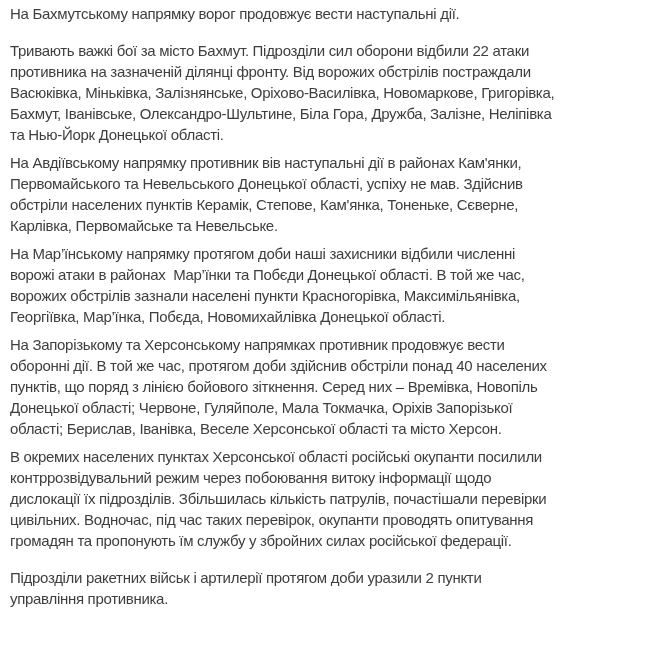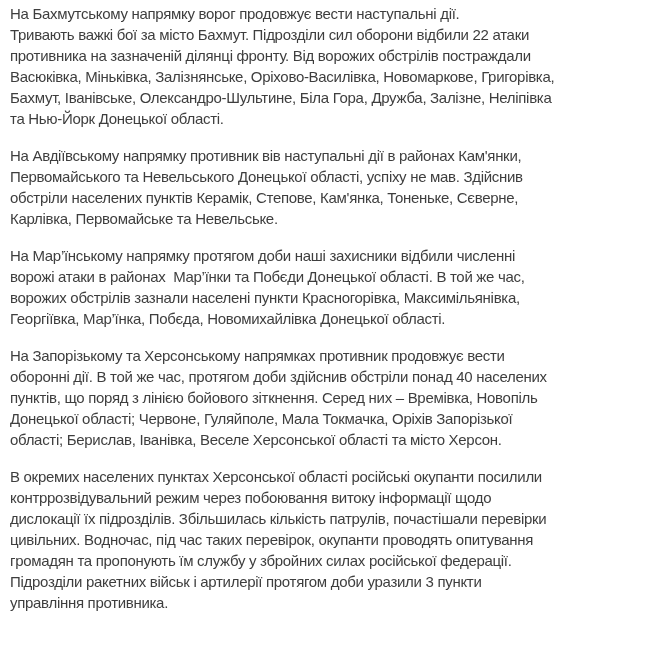--- a/index.html
+++ b/index.html
@@ -22,31 +22,31 @@
   .article p {
     margin: 0;
     font-size: 15px;
     line-height: 21px;
     letter-spacing: -0.3px;
     font-weight: 400;
     white-space: pre-wrap; 
   }
   
   .article p.gap {
-    margin-top: 16px;
+    margin-top: 7px;
   }
   
   .article p.flush {
-    margin-top: 0;
+    margin-top: 16px;
   }
 </style>
 </head>
 <body>
 
 <div class="article">
   <p>На Бахмутському напрямку ворог продовжує вести наступальні дії.</p>
   <p class="flush">Тривають важкі бої за місто Бахмут. Підрозділи сил оборони відбили 22 атаки противника на зазначеній ділянці фронту. Від ворожих обстрілів постраждали Васюківка, Міньківка, Залізнянське, Оріхово-Василівка, Новомаркове, Григорівка, Бахмут, Іванівське, Олександро-Шультине, Біла Гора, Дружба, Залізне, Неліпівка та Нью-Йорк Донецької області.</p>
   <p class="gap">На Авдіївському напрямку противник вів наступальні дії в районах Кам'янки, Первомайського та Невельського Донецької області, успіху не мав. Здійснив обстріли населених пунктів Керамік, Степове, Кам'янка, Тоненьке, Сєверне, Карлівка, Первомайське та Невельське.</p>
   <p class="gap">На Мар’їнському напрямку протягом доби наші захисники відбили численні ворожі атаки в районах  Мар’їнки та Побєди Донецької області. В той же час, ворожих обстрілів зазнали населені пункти Красногорівка, Максимільянівка, Георгіївка, Мар’їнка, Побєда, Новомихайлівка Донецької області.</p>
   <p class="gap">На Запорізькому та Херсонському напрямках противник продовжує вести  оборонні дії. В той же час, протягом доби здійснив обстріли понад 40 населених пунктів, що поряд з лінією бойового зіткнення. Серед них – Времівка, Новопіль Донецької області; Червоне, Гуляйполе, Мала Токмачка, Оріхів Запорізької області; Берислав, Іванівка, Веселе Херсонської області та місто Херсон.</p>
   <p class="gap">В окремих населених пунктах Херсонської області російські окупанти посилили контррозвідувальний режим через побоювання витоку інформації щодо дислокації їх підрозділів. Збільшилась кількість патрулів, почастішали перевірки цивільних. Водночас, під час таких перевірок, окупанти проводять опитування громадян та пропонують їм службу у збройних силах російської федерації.</p>
-  <p class="flush">Підрозділи ракетних військ і артилерії протягом доби уразили 3 пункти управління противника.</p>
+  <p class="flush">Підрозділи ракетних військ і артилерії протягом доби уразили 2 пункти управління противника.</p>
 </div>
 
 </body></html>

